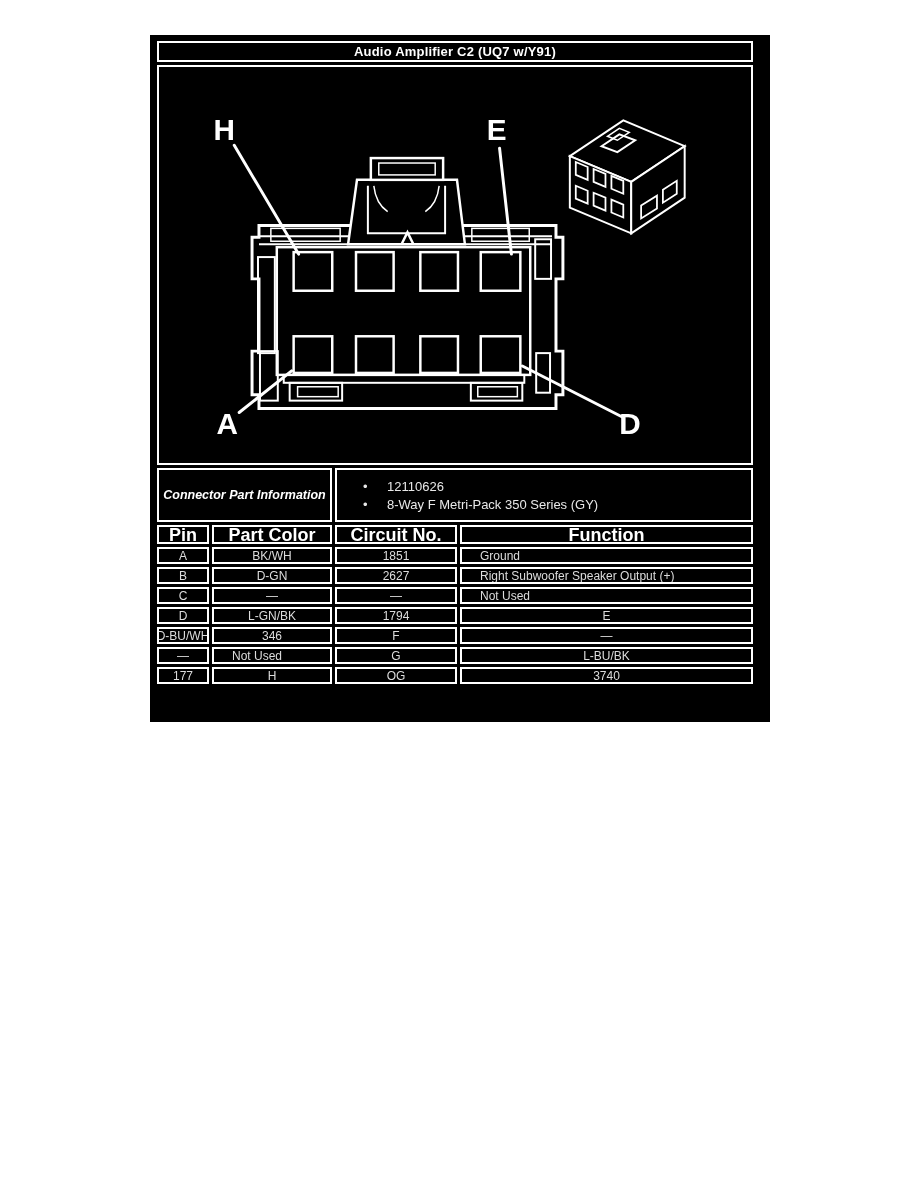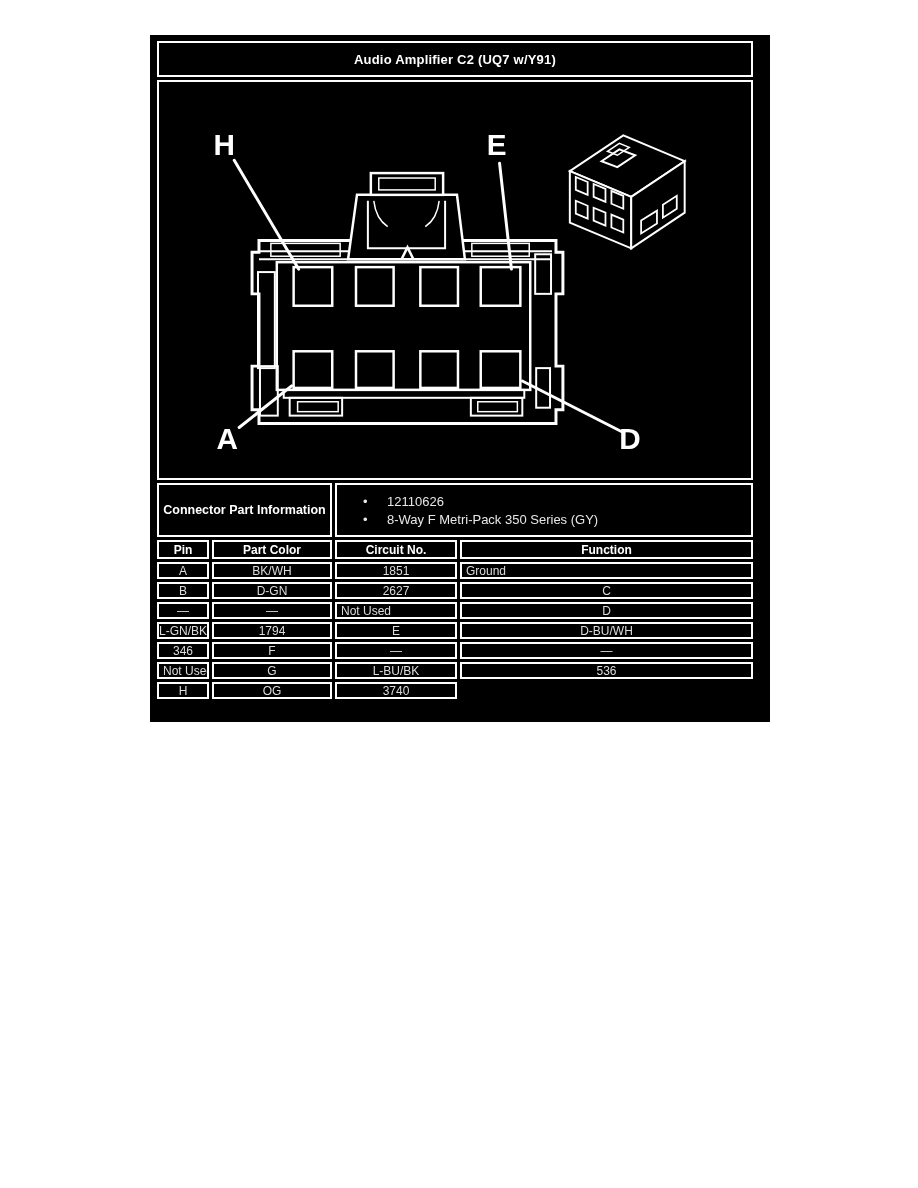--- a/index.html
+++ b/index.html
@@ -6,49 +6,49 @@
   body { background:#ffffff; font-family:"Liberation Sans", sans-serif; }
   .page { position:relative; width:918px; height:1188px; background:#ffffff; overflow:hidden; }
 
   .panel {
     position:absolute; left:150px; top:35px; width:620px; height:687px;
     background:#000000; padding:6px 17px 14px 7px; overflow:hidden;
   }
   .box { border:2px solid #ffffff; background:#000000; }
 
   .title-bar {
-    height:36px; margin-bottom:3px;
+    height:21px; margin-bottom:3px;
     display:flex; align-items:center; justify-content:center;
     color:#ffffff; font-weight:bold; font-size:13px; letter-spacing:0.2px;
   }
 
   .diagram-box { height:400px; margin-bottom:3px; }
   .diagram-box svg { display:block; width:100%; height:100%; }
 
   .part-row { display:flex; gap:3px; height:54px; margin-bottom:3px; }
   .part-label {
     width:175px; flex:none;
     display:flex; align-items:center; justify-content:center;
-    color:#ffffff; font-weight:bold; font-size:12.5px; text-align:center; white-space:nowrap;
+    color:#ffffff; font-weight:bold; font-size:12.5px; text-align:center; white-space:nowrap;font-style:italic;
   }
   .part-values {
     flex:1; display:flex; flex-direction:column; justify-content:center;
     gap:3px; padding-left:26px; color:#e8e8e8; font-size:13px;
   }
   .bullet-line { display:flex; align-items:center; }
   .bullet-glyph { width:24px; flex:none; font-size:13px; color:#e8e8e8; }
 
   .pin-table { display:grid; grid-template-columns:52px 120px 122px 1fr; gap:3px; }
   .pt-cell {
     border:2px solid #ffffff; background:#000000; height:17px;
     display:flex; align-items:center; justify-content:center;
     color:#dcdcdc; font-size:12px; line-height:12px; overflow:hidden; white-space:nowrap;
   }
-  .pt-head { height:19px; color:#ffffff; font-weight:bold; font-size:12px; }
-  .pt-fn { justify-content:flex-start; padding-left:4px; }
+  .pt-head { height:19px; color:#ffffff; font-weight:bold; font-size:18px; }
+  .pt-fn { justify-content:flex-start; padding-left:18px; }
 
   .wire { fill:none; stroke:#ffffff; }
   .wfill { fill:#000000; stroke:#ffffff; }
   .pinlabel { fill:#ffffff; font-family:"Liberation Sans", sans-serif; font-weight:bold; font-size:30px; }
 </style>
 </head>
 <body>
 
 <div class="page">
   <div class="panel">
@@ -154,20 +154,21 @@
       <div class="pt-cell pt-head">Function</div>
 
       <div class="pt-cell">A</div>
       <div class="pt-cell">BK/WH</div>
       <div class="pt-cell">1851</div>
       <div class="pt-cell pt-fn">Ground</div>
 
       <div class="pt-cell">B</div>
       <div class="pt-cell">D-GN</div>
       <div class="pt-cell">2627</div>
+      <div class="pt-cell pt-fn">Right Subwoofer Speaker Output (+)</div>
 
       <div class="pt-cell">C</div>
       <div class="pt-cell">—</div>
       <div class="pt-cell">—</div>
       <div class="pt-cell pt-fn">Not Used</div>
 
       <div class="pt-cell">D</div>
       <div class="pt-cell">L-GN/BK</div>
       <div class="pt-cell">1794</div>
 
@@ -175,21 +176,21 @@
       <div class="pt-cell">D-BU/WH</div>
       <div class="pt-cell">346</div>
 
       <div class="pt-cell">F</div>
       <div class="pt-cell">—</div>
       <div class="pt-cell">—</div>
       <div class="pt-cell pt-fn">Not Used</div>
 
       <div class="pt-cell">G</div>
       <div class="pt-cell">L-BU/BK</div>
-      <div class="pt-cell">536</div>
+      <div class="pt-cell">177</div>
 
       <div class="pt-cell">H</div>
       <div class="pt-cell">OG</div>
       <div class="pt-cell">3740</div>
     </div>
 
   </div>
 </div>
 
 </body></html>

